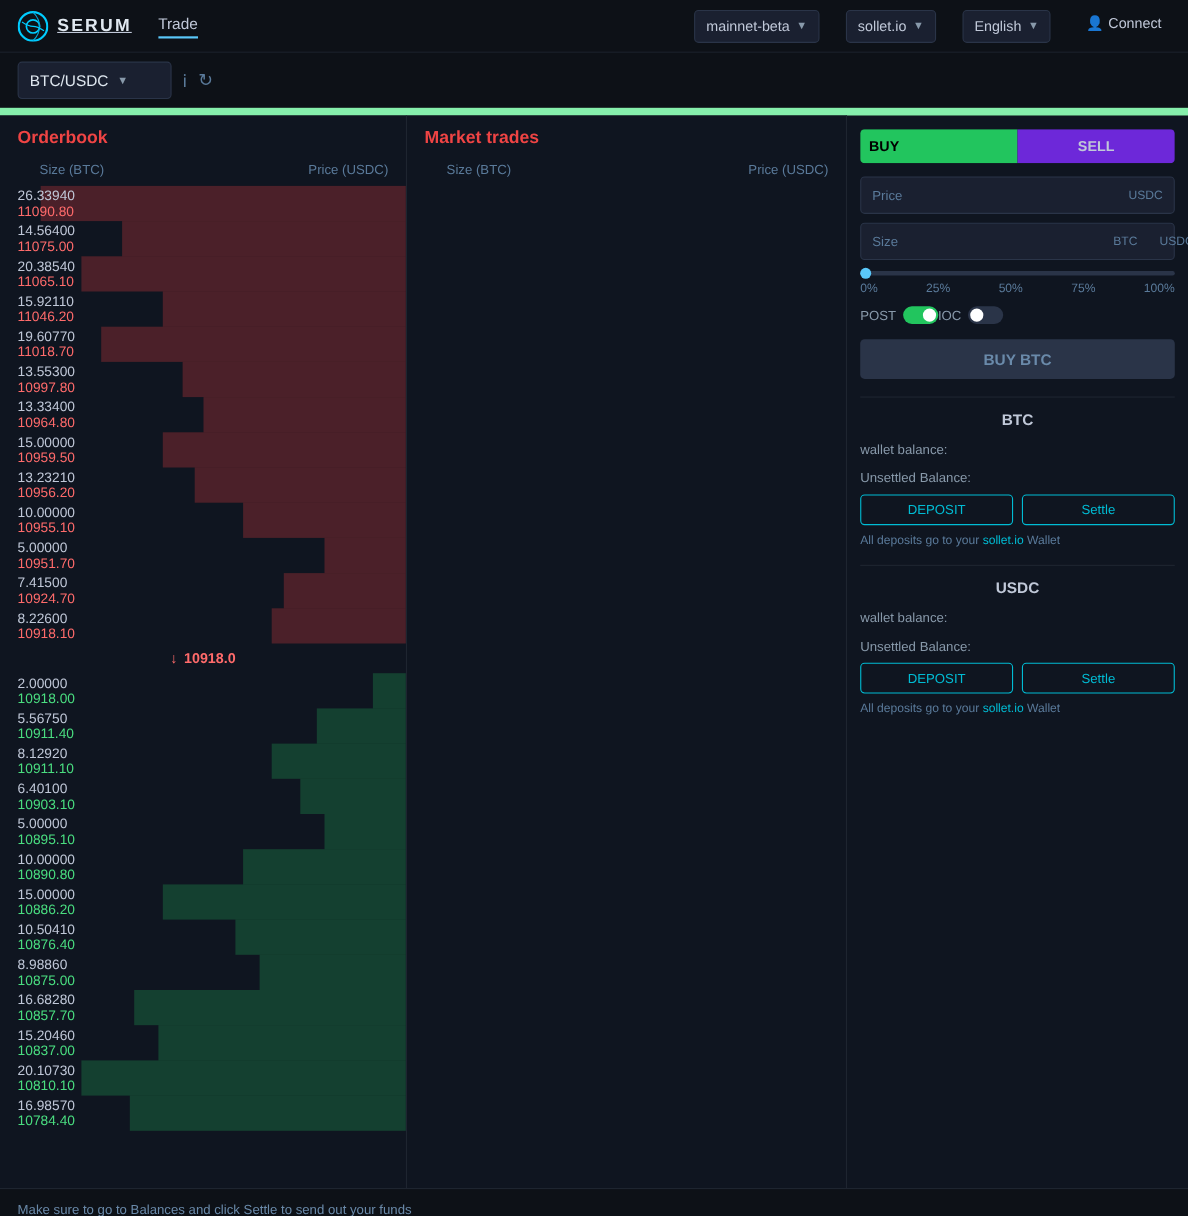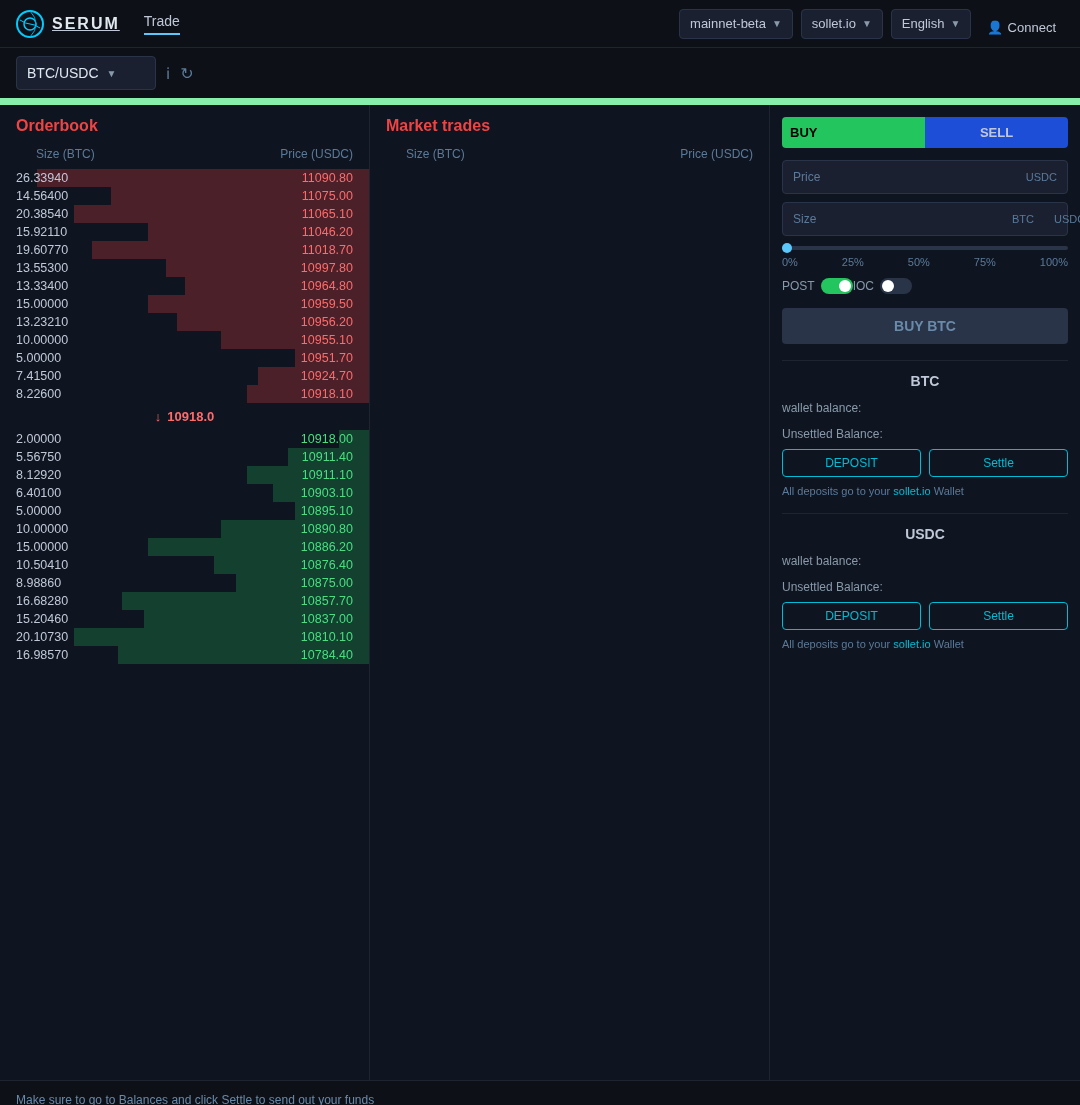--- a/index.html
+++ b/index.html
@@ -40,22 +40,22 @@
     .nav-trade {
       color: #c0c8d8;
       font-size: 14px;
       cursor: pointer;
       padding-bottom: 4px;
       border-bottom: 2px solid #5ac8fa;
       margin-right: auto;
     }
     .header-controls {
       display: flex;
-      align-items: flex-end;
-      gap: 8px;
+      align-items: flex-start;
+      gap: 24px;
     }
     .header-dropdown {
       background: #1a2030;
       border: 1px solid #2a3448;
       border-radius: 4px;
       color: #c0c8d8;
       padding: 4px 10px;
       font-size: 13px;
       display: flex;
       align-items: center;
@@ -141,20 +141,21 @@
       margin-bottom: 4px;
       margin-left: 20px;
     }
     .order-row {
       display: flex;
       justify-content: space-between;
       padding: 2px 16px;
       position: relative;
       font-size: 12.5px;
       font-variant-numeric: tabular-nums;
+      flex-direction: column;
     }
     .order-row .size { color: #c0c8d8; z-index: 1; position: relative; }
     .order-row .price-ask { color: #ff6b6b; z-index: 1; position: relative; font-weight: 500; }
     .order-row .price-bid { color: #4ade80; z-index: 1; position: relative; font-weight: 500; }
     .bar-bg {
       position: absolute;
       right: 0;
       top: 0;
       height: 100%;
       opacity: 0.25;
@@ -204,21 +205,21 @@
       color: #000;
       border: none;
       padding: 8px;
       font-size: 13px;
       font-weight: 700;
       cursor: pointer;
       text-align: left;
     }
     .tab-sell {
       flex: 1;
-      background: #1d4ed8;
+      background: #6d28d9;
       color: #c0c8d8;
       border: none;
       padding: 8px;
       font-size: 13px;
       font-weight: 600;
       cursor: pointer;
     }
 
     
     .form-row {

